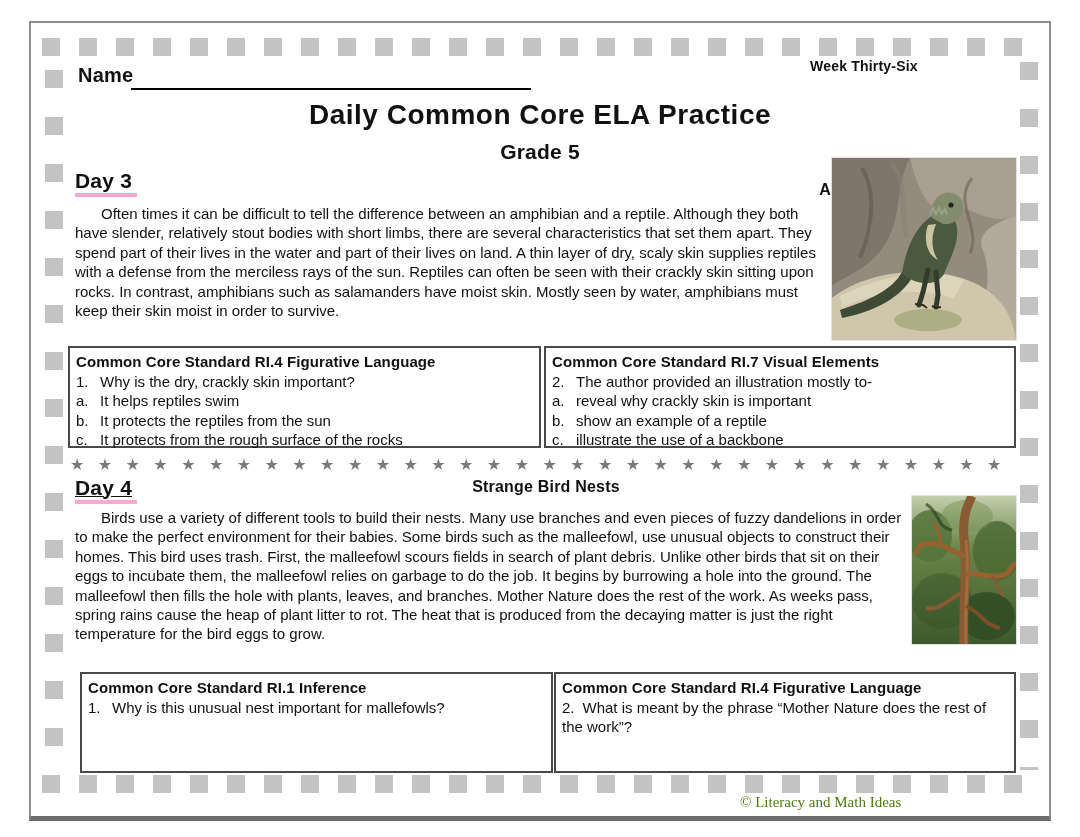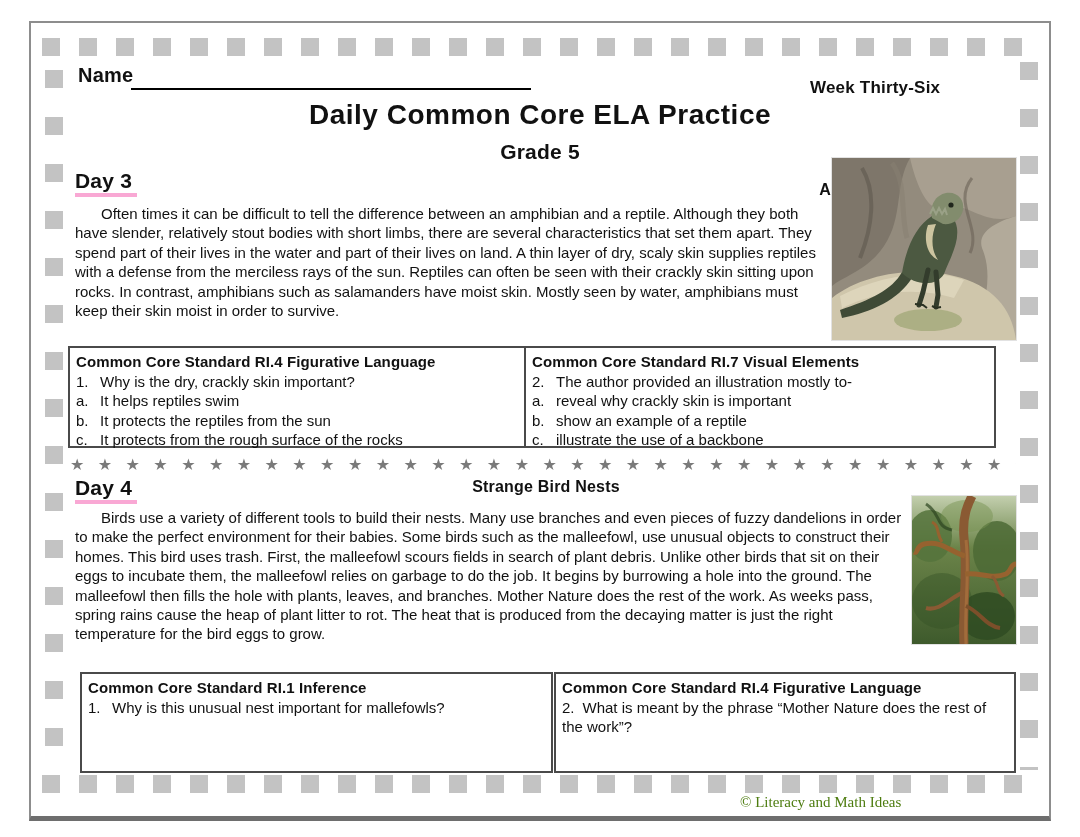--- a/index.html
+++ b/index.html
@@ -14,40 +14,40 @@
   .sq-bottom{left:42px;top:775px;width:992px;height:18px;
           background:repeating-linear-gradient(90deg,#c3c3c3 0 18px,transparent 18px 37px);}
   .sq-left{left:45px;top:70px;width:18px;height:700px;
           background:repeating-linear-gradient(180deg,#c3c3c3 0 18px,transparent 18px 47px);}
   .sq-right{left:1020px;top:62px;width:18px;height:708px;
           background:repeating-linear-gradient(180deg,#c3c3c3 0 18px,transparent 18px 47px);}
   .abs{position:absolute;z-index:3;}
   .hand{font-weight:bold;letter-spacing:.2px;}
   .name-label{left:78px;top:64px;font-size:20px;}
   .name-line{left:131px;top:64px;width:400px;height:24px;border-bottom:2px solid #000;}
-  .week-label{left:810px;top:78px;font-size:17px;text-align:right;}
+  .week-label{left:810px;top:58px;font-size:14px;text-align:right;}
   .title{left:70px;top:99px;width:940px;text-align:center;font-size:28px;letter-spacing:.5px;}
   .grade{left:70px;top:140px;width:940px;text-align:center;font-size:21px;}
   .day-label{font-size:21px;border-bottom:4px solid #f9a8d4;padding:0 5px 1px 0;}
   .d3-label{left:75px;top:169px;}
   .d3-title{left:75px;top:181px;width:940px;text-align:right;font-size:16px;}
   .passage{font-size:15px;line-height:19.4px;text-indent:26px;}
   .d3-passage{left:75px;top:204px;width:752px;}
   .photo{box-shadow:0 0 0 1px #e2e2e2;z-index:4;}
   .d3-photo{left:832px;top:158px;width:184px;height:182px;}
   .qbox{box-sizing:border-box;border:2px solid #4a4a4a;background:#fff;padding:4px 6px;z-index:4;}
   .qhead{font-size:15px;font-weight:bold;line-height:20px;letter-spacing:.1px;}
   .qrow{font-size:15px;line-height:19.3px;}
   .qn{display:inline-block;width:24px;}
   .qrow.flow .qn{display:inline;width:auto;margin-right:8px;}
   .d3-qleft{left:68px;top:346px;width:473px;height:102px;}
-  .d3-qright{left:524px;top:346px;width:472px;height:102px;}
+  .d3-qright{left:544px;top:346px;width:472px;height:102px;}
   .stars{left:70px;top:455px;width:946px;font-size:16px;letter-spacing:4.5px;color:#7a7a7a;
          white-space:nowrap;overflow:hidden;}
-  .d4-label{left:75px;top:476px;}
+  .d4-label{left:75px;top:476px;text-decoration:underline;}
   .d4-title{left:76px;top:478px;width:940px;text-align:center;font-size:16px;}
   .d4-passage{left:75px;top:508px;width:832px;}
   .d4-photo{left:912px;top:496px;width:104px;height:148px;}
   .d4-qleft{left:80px;top:672px;width:473px;height:101px;}
   .d4-qright{left:554px;top:672px;width:462px;height:101px;}
   .footer{left:740px;top:794px;width:300px;
           font-family:"Liberation Serif",serif;font-size:15px;color:#4d7c0f;}
 </style>
 </head>
 <body>

